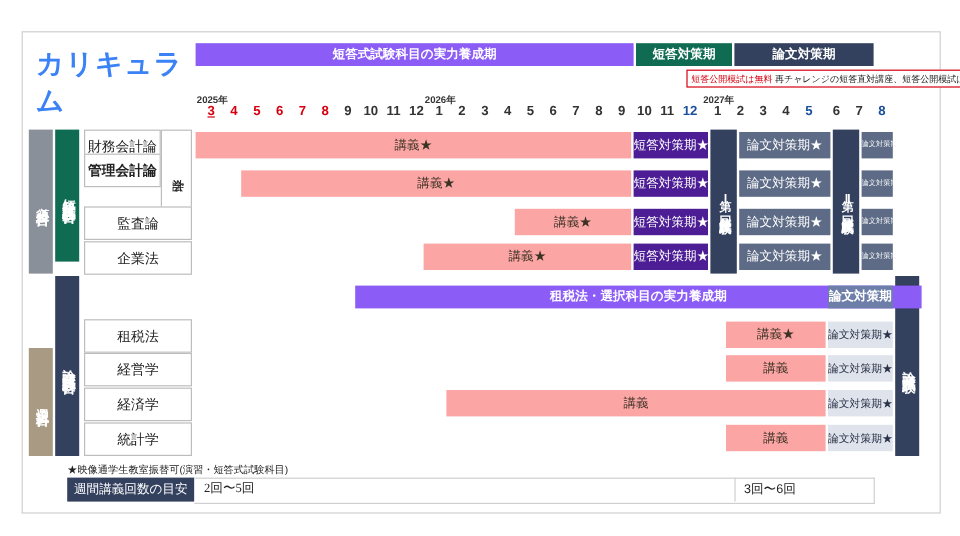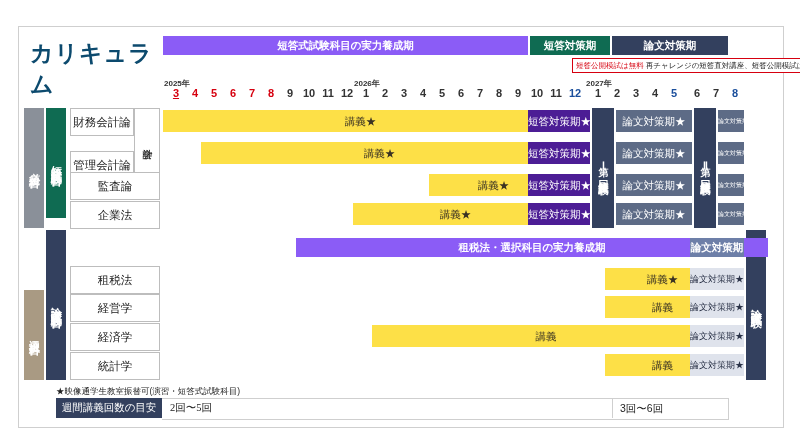--- a/index.html
+++ b/index.html
@@ -10,21 +10,21 @@
     color:#222;
     overflow:hidden;
     position:relative;
   }
   .frame{
     position:absolute;left:18px;top:26px;width:764px;height:400px;
     border:1px solid #cfcfcf;background:#fff;
   }
   .title{
     position:absolute;left:30px;top:46px;width:130px;height:46px;
-    font-size:23px;font-weight:bold;letter-spacing:1px;color:#0c4a6e;
+    font-size:23px;font-weight:bold;letter-spacing:1px;color:#3b82f6;
     display:flex;align-items:center;
   }
 
   
   .band{
     position:absolute;height:19px;line-height:19px;
     font-size:10.5px;color:#fff;text-align:center;font-weight:bold;
     white-space:nowrap;overflow:hidden;
   }
   .band.gray{background:#8b5cf6;}
@@ -68,21 +68,21 @@
     border:1px solid #bdbdbd;background:#fff;font-size:10px;
     writing-mode:vertical-rl;text-orientation:upright;
     display:flex;align-items:center;justify-content:center;color:#222;
   }
 
   
   .bar{
     position:absolute;height:22px;line-height:22px;font-size:10.5px;
     text-align:center;white-space:nowrap;overflow:hidden;
   }
-  .bar.beige{background:#fde047;color:#3a3223;padding-left:16px;}
+  .bar.beige{background:#fca5a5;color:#3a3223;}
   .bar.slate{background:#4c1d95;color:#fff;}
   .bar.slate2{background:#5d6b86;color:#fff;}
   .bar.light{background:#dfe3ec;color:#2b3348;}
 
   
   .exam{
     position:absolute;width:22px;background:#33405e;color:#fff;
     font-size:10px;font-weight:bold;
     writing-mode:vertical-rl;text-orientation:upright;
     display:flex;align-items:center;justify-content:center;letter-spacing:1px;
@@ -170,21 +170,21 @@
 </div>
 
 <div class="rail req">必須科目</div>
 <div class="rail sel">選択科目</div>
 <div class="rail ronbun-left" style="left:46px;top:230px;height:150px;">論文式試験科目</div>
 <div class="rail tanto">短答式試験科目</div>
 <div class="rail ronbun-right">論文式試験</div>
 
 <div class="kaikeigaku">会計学</div>
 <div class="subj" style="top:108px;width:62px;">財務会計論</div>
-<div class="subj" style="top:151px;width:62px;">管理会計論</div>
+<div class="subj" style="top:128px;width:62px;font-weight:bold;">管理会計論</div>
 <div class="subj" style="top:172px;width:88px;">監査論</div>
 <div class="subj" style="top:201px;width:88px;">企業法</div>
 <div class="subj" style="top:266px;width:88px;">租税法</div>
 <div class="subj" style="top:294px;width:88px;">経営学</div>
 <div class="subj" style="top:323px;width:88px;">経済学</div>
 <div class="subj" style="top:352px;width:88px;">統計学</div>
 
 <div class="bar beige" style="left:163px;top:110px;width:363px;">講義★</div>
 <div class="bar slate" style="left:528px;top:110px;width:62px;">短答対策期★</div>
 <div class="bar slate2" style="left:616px;top:110px;width:76px;">論文対策期★</div>

